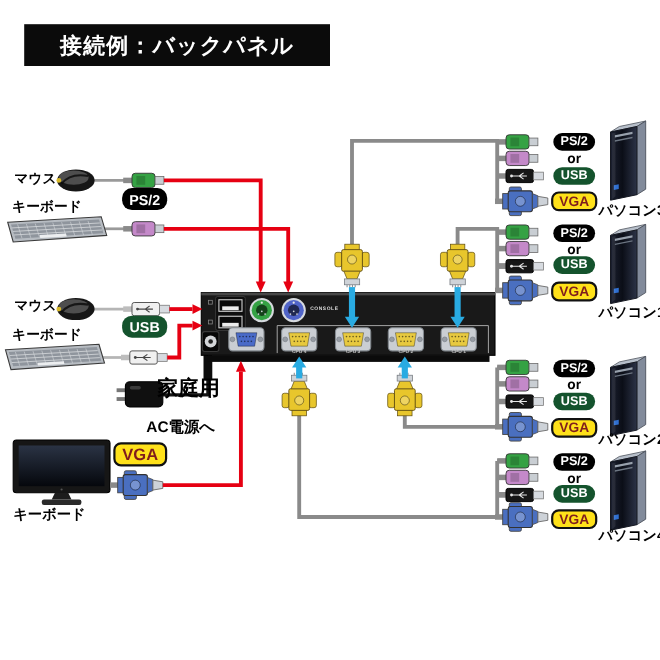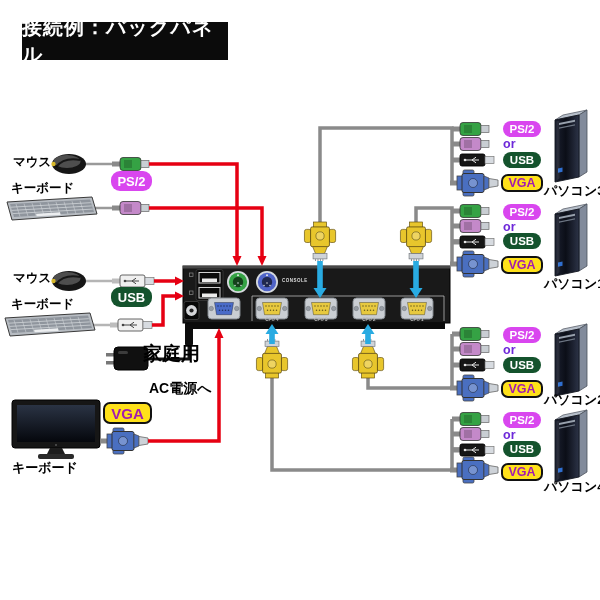--- a/index.html
+++ b/index.html
@@ -4,24 +4,24 @@
 <style>
   html,body { margin:0; padding:0; background:#fff; }
   .stage { position:relative; width:600px; height:600px; background:#ffffff;
            font-family:"Liberation Sans","DejaVu Sans",sans-serif; overflow:hidden; }
   .stage svg.layer { position:absolute; left:0; top:0; }
   .lbl { position:absolute; font-weight:bold; color:#000; white-space:nowrap; line-height:1.1; }
   .banner { position:absolute; display:flex; align-items:center; justify-content:center;
             background:#0b0b0b; color:#fff; font-weight:bold; }
   .badge { position:absolute; display:flex; align-items:center; justify-content:center;
            font-weight:bold; box-sizing:border-box; }
-  .b-blue { background:#d946ef; color:#fff; border-radius:9px; }
+  .b-blue { background:#000000; color:#fff; border-radius:9px; }
   .b-red  { background:#14532d; color:#fff; border-radius:9px; }
-  .b-yellow { background:#ffe11a; color:#a21caf; border:2px solid #111; border-radius:7px; }
-  .or { position:absolute; text-align:left; font-weight:bold; color:#6d28d9; }
+  .b-yellow { background:#ffe11a; color:#7f1d1d; border:2px solid #111; border-radius:7px; }
+  .or { position:absolute; text-align:center; font-weight:bold; color:#000000; }
   .tiny { position:absolute; font-weight:bold; white-space:nowrap; }
 </style>
 </head>
 <body>
 
 <div class="stage">
 
 <svg class="layer" width="600" height="600" viewBox="0 0 600 600">
   <defs>
     <linearGradient id="towerG" x1="0" y1="0" x2="1" y2="0">
@@ -267,32 +267,32 @@
         <polygon points="313.5,288 326.5,288 320,298"></polygon>
     <rect x="413.2" y="261" width="5.6" height="28"></rect>
         <polygon points="409.5,288 422.5,288 416,298"></polygon>
     <rect x="269.2" y="333" width="5.6" height="11"></rect>
         <polygon points="265.5,334 278.5,334 272,324"></polygon>
     <rect x="365.2" y="333" width="5.6" height="11"></rect>
         <polygon points="361.5,334 374.5,334 368,324"></polygon>
   </g>
 </svg>
 
-<div class="banner" style="left:22px;top:22px;width:206px;height:38px;font-size:20px;letter-spacing:1px">接続例：バックパネル</div>
+<div class="banner" style="left:22px;top:22px;width:278px;height:38px;font-size:20px;letter-spacing:1px">接続例：バックパネル</div>
 
 <div class="lbl" style="left:13px;top:156px;font-size:12.5px">マウス</div>
 <div class="lbl" style="left:11px;top:182px;font-size:12.5px">キーボード</div>
 <div class="badge b-blue" style="left:111px;top:171px;width:41px;height:20px;font-size:13px">PS/2</div>
 
 <div class="lbl" style="left:13px;top:272px;font-size:12.5px">マウス</div>
 <div class="badge b-red" style="left:111px;top:287px;width:41px;height:20px;font-size:13px">USB</div>
 <div class="lbl" style="left:11px;top:298px;font-size:12.5px">キーボード</div>
 
 <div class="lbl" style="left:143px;top:344px;font-size:19px">家庭用</div>
-<div class="lbl" style="left:149px;top:381px;font-size:14px">AC電源へ</div>
+<div class="lbl" style="left:133px;top:381px;font-size:14px">AC電源へ</div>
 
 <div class="badge b-yellow" style="left:103px;top:402px;width:49px;height:22px;font-size:15px">VGA</div>
 <div class="lbl" style="left:12px;top:461px;font-size:13px">キーボード</div>
 
 <div class="tiny" style="left:282px;top:278px;font-size:4.5px;color:#dcdcdc;letter-spacing:0.5px">CONSOLE</div>
 <div class="tiny" style="left:257px;top:316.5px;width:30px;font-size:4.5px;color:#c0c0c0;text-align:center">CPU 4</div>
 <div class="tiny" style="left:306px;top:316.5px;width:30px;font-size:4.5px;color:#c0c0c0;text-align:center">CPU 3</div>
 <div class="tiny" style="left:354px;top:316.5px;width:30px;font-size:4.5px;color:#c0c0c0;text-align:center">CPU 2</div>
 <div class="tiny" style="left:402px;top:316.5px;width:30px;font-size:4.5px;color:#c0c0c0;text-align:center">CPU 1</div>
 

